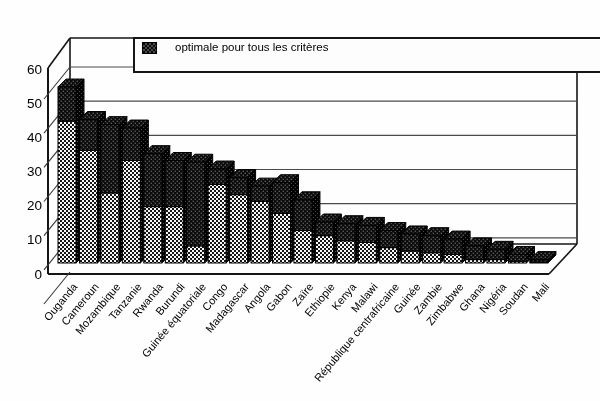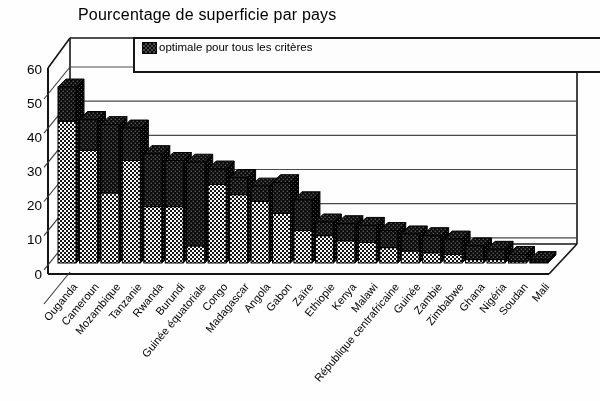--- a/index.html
+++ b/index.html
@@ -16,21 +16,21 @@
   .ylab{font-family:"Liberation Sans",sans-serif;font-size:13.5px;fill:#000;}
   .xlab{font-family:"Liberation Sans",sans-serif;font-size:11px;fill:#000;}
   .face{stroke:#000;stroke-width:1;}
   .fdark{fill:url(#patDark);}
   .flight{fill:url(#patLight);}
   .fside{fill:url(#patSide);}
   #legend{
     position:absolute;left:133px;top:37px;width:458px;height:30px;background:#fdfdfd;
     border:2px solid #161616;padding:2px 0 0 7px;display:flex;flex-direction:column;gap:1px;
   }
-  .lrow{display:flex;align-items:center;gap:2px;font-size:11.5px;line-height:13px;white-space:nowrap;}
+  .lrow{display:flex;align-items:center;gap:18px;font-size:11.5px;line-height:13px;white-space:nowrap;}
   .sw{width:13px;height:10px;border:1px solid #000;flex:0 0 auto;}
   .sw-dark{background:conic-gradient(#4a4a4a 25%,#0b0b0b 0 50%,#4a4a4a 0 75%,#0b0b0b 0);background-size:4px 4px;}
   .sw-light{background:conic-gradient(#151515 25%,#f7f7f7 0 50%,#151515 0 75%,#f7f7f7 0);background-size:4px 4px;}
 </style>
 </head>
 <body>
 
 <div id="app">
 
   <svg id="plot-svg" width="600" height="401" viewBox="0 0 600 401">
@@ -247,21 +247,20 @@
         <text x="421.2" y="287" text-anchor="end" class="xlab" transform="rotate(-50 421.2 287)">Guinée</text>
         <text x="442.65" y="287" text-anchor="end" class="xlab" transform="rotate(-50 442.65 287)">Zambie</text>
         <text x="464.09999999999997" y="287" text-anchor="end" class="xlab" transform="rotate(-50 464.09999999999997 287)">Zimbabwe</text>
         <text x="485.55" y="287" text-anchor="end" class="xlab" transform="rotate(-50 485.55 287)">Ghana</text>
         <text x="507" y="287" text-anchor="end" class="xlab" transform="rotate(-50 507 287)">Nigéria</text>
         <text x="528.45" y="287" text-anchor="end" class="xlab" transform="rotate(-50 528.45 287)">Soudan</text>
         <text x="549.9" y="287" text-anchor="end" class="xlab" transform="rotate(-50 549.9 287)">Mali</text>
       </g>
   </svg>
 
-  <div id="title">Pourcentage de superficie par pays</div>
 
   <div id="legend">
     <div class="lrow">
       <span class="sw sw-dark"></span>
       <span>optimale pour tous les critères</span>
     </div>
   </div>
 </div>
 
 </body></html>

